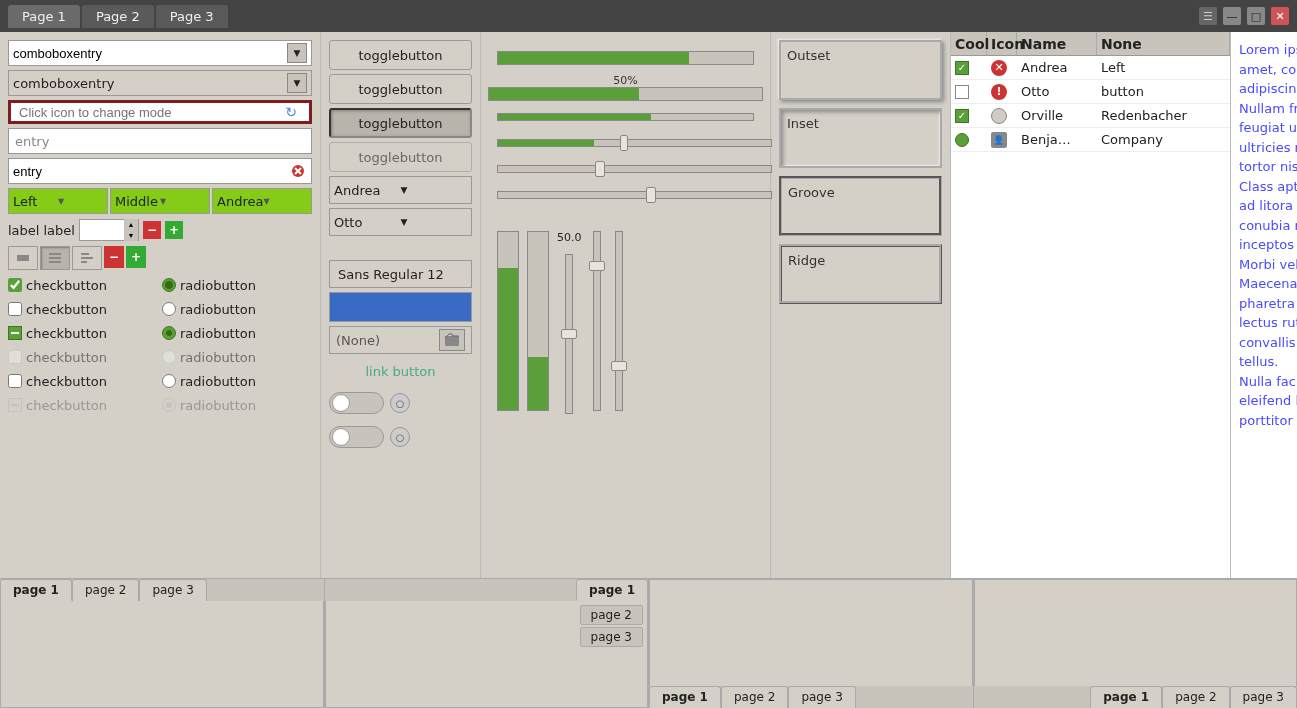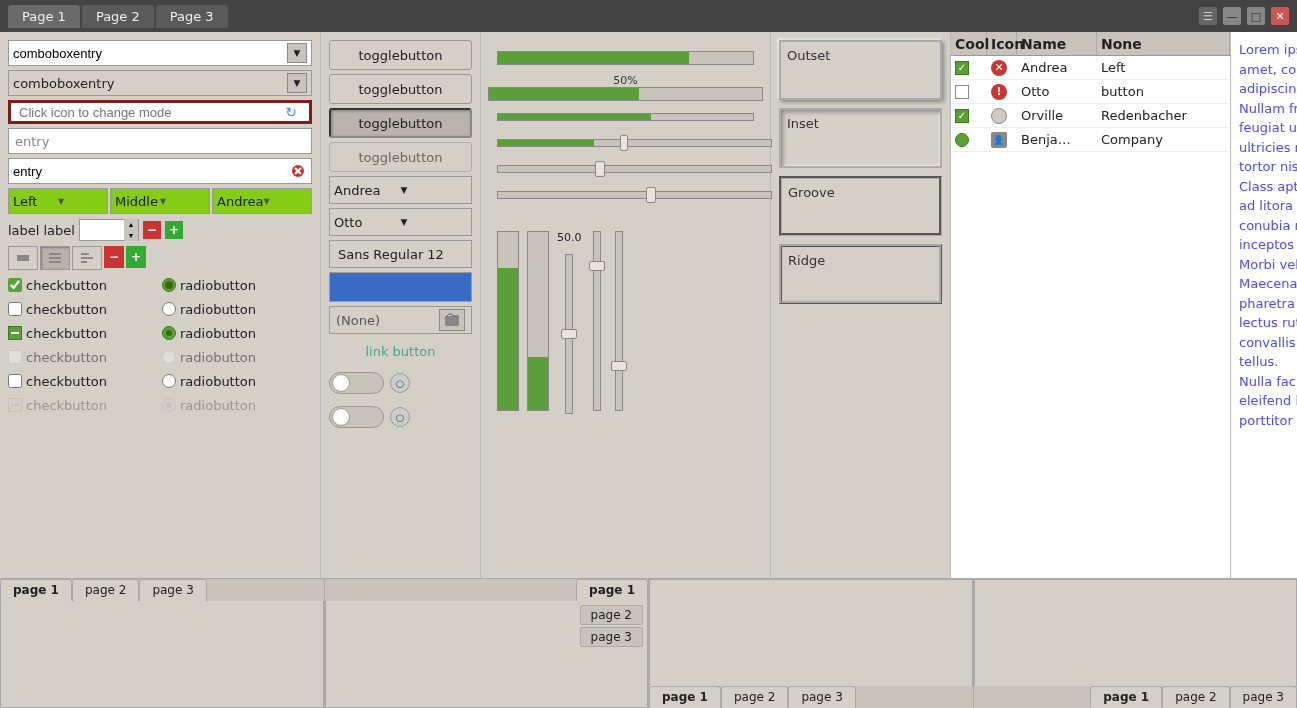--- a/index.html
+++ b/index.html
@@ -360,20 +360,21 @@
 
     
     .font-row {
       display: flex;
       align-items: center;
       background: #d4d0c8;
       border: 1px solid #999;
       height: 28px;
       padding: 2px 8px;
       gap: 4px;
+      margin-top: 20px;
     }
     .font-row span { font-size: 13px; }
 
     
     .color-chooser {
       background: #3a6bc4;
       border: 1px solid #999;
       height: 30px;
       display: flex;
       align-items: center;

